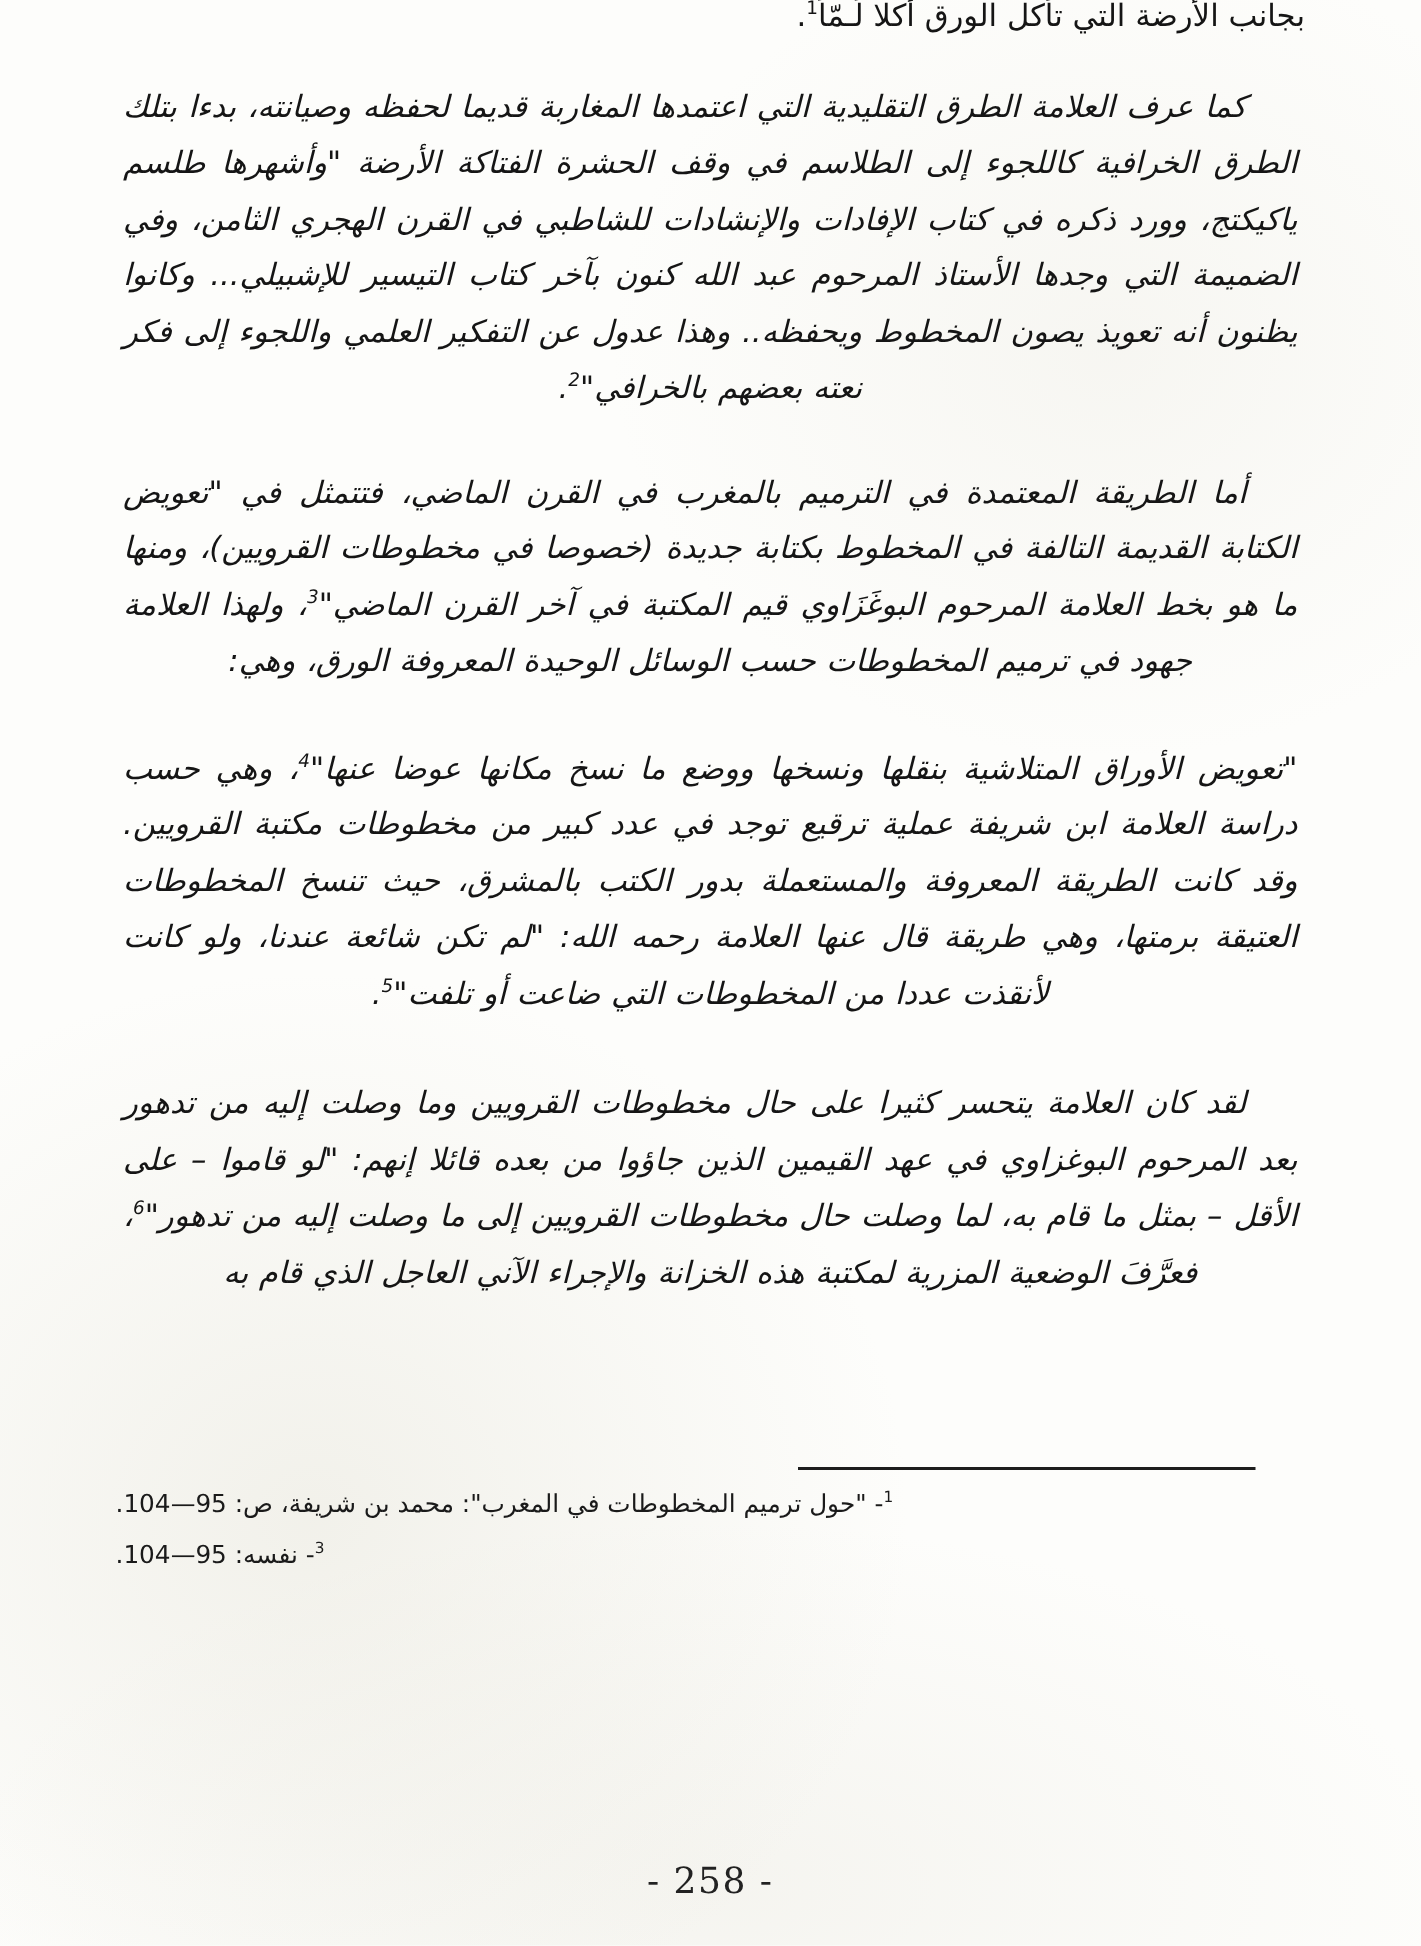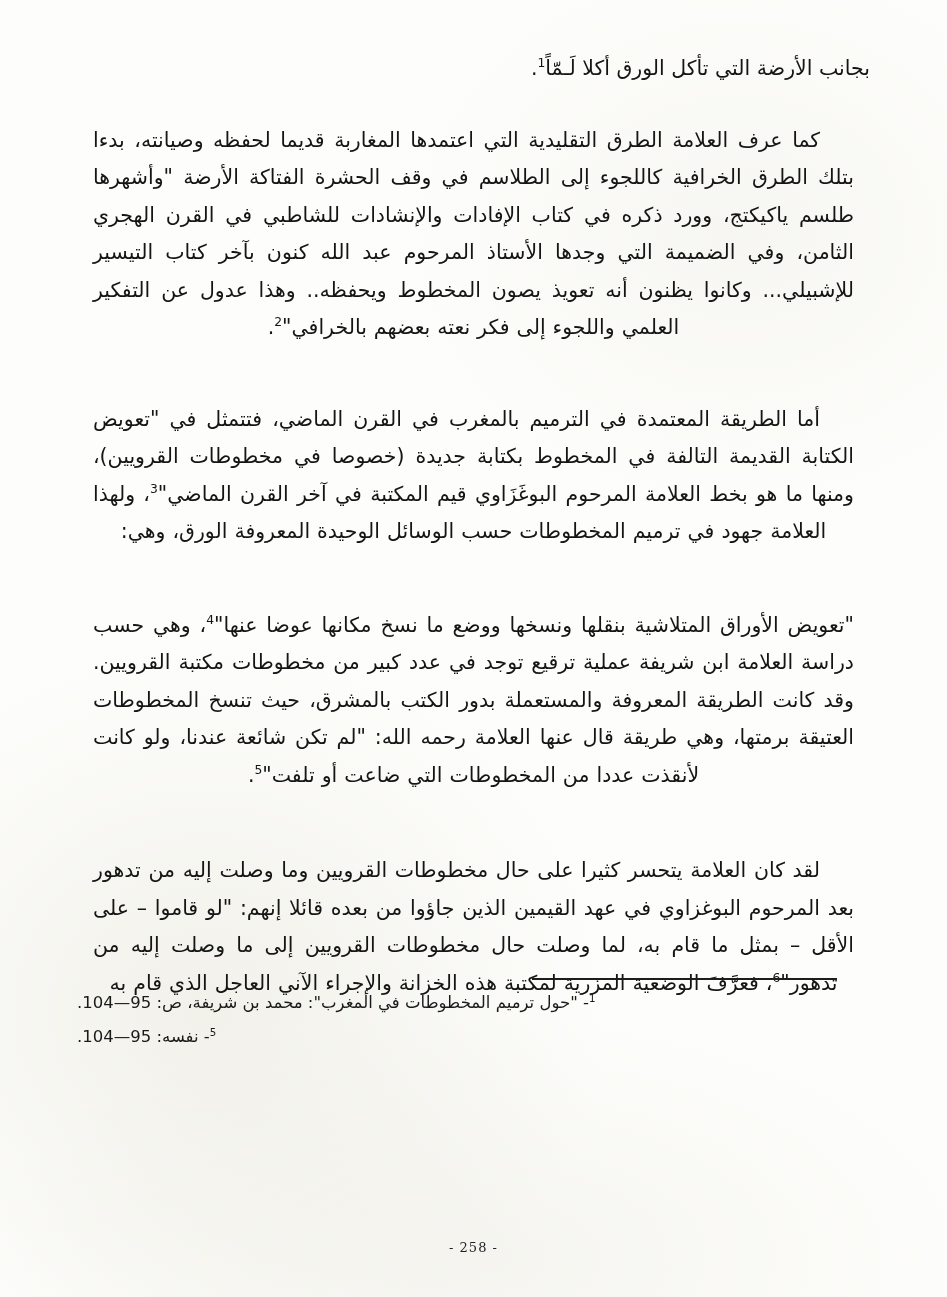--- a/index.html
+++ b/index.html
@@ -31,38 +31,38 @@
   .content {
     position: absolute;
     top: 0;
     right: 77px;
     left: 77px;
     direction: rtl;
     text-align: justify;
   }
 
   .lead-line {
-    margin-top: 58px;
     font-family: "DejaVu Sans", sans-serif;
     font-size: 20.5px;
     line-height: 1.0;
     text-align: right;
     color: #151515;
     letter-spacing: 0;
   }
 
   p.body-par {
-    margin: 16px;
+    margin: 5px;
     font-size: 20.5px;
     line-height: 37.5px;
     text-align: justify;
     text-align-last: center;
     text-justify: inter-word;
     color: #151515;
     word-spacing: 0.5px;
+    font-style: italic;
   }
   p.body-par.first-indent {
     text-indent: 34px;
   }
 
   .par-gap-a { height: 27px; }
   .par-gap-b { height: 22px; }
   .par-gap-c { height: 24px; }
   .par-gap-d { height: 26px; }
 
@@ -113,21 +113,21 @@
   }
 
   .page-number {
     position: absolute;
     top: 1240px;
     left: 0;
     right: 0;
     text-align: center;
     direction: ltr;
     font-family: "DejaVu Serif", serif;
-    font-size: 13px;
+    font-size: 24px;
     color: #222;
     letter-spacing: 1px;
   }
 </style>
 </head>
 <body>
 
 <div class="page">
 
   <div class="content">
@@ -151,18 +151,18 @@
     <p class="body-par first-indent"><span>لقد كان العلامة يتحسر كثيرا على حال مخطوطات القرويين وما وصلت إليه من تدهور بعد المرحوم البوغزاوي في عهد القيمين الذين جاؤوا من بعده قائلا إنهم: "لو قاموا – على الأقل – بمثل ما قام به، لما وصلت حال مخطوطات القرويين إلى ما وصلت إليه من تدهور"</span><sup class="fn">6</sup><span>، فعرَّفَ الوضعية المزرية لمكتبة هذه الخزانة والإجراء الآني العاجل الذي قام به</span></p>
 
   </div>
 
   <div class="fn-rule-wrap">
     <div class="fn-rule"></div>
   </div>
 
   <div class="footnotes">
     <div class="footnote wide"><sup class="marker">1</sup><span>- "حول ترميم المخطوطات في المغرب": محمد بن شريفة، ص: 95—104.</span></div>
-    <div class="footnote"><sup class="marker">5</sup><span>- نفسه: 95—104.</span></div>
+    <div class="footnote"><sup class="marker">3</sup><span>- نفسه: 95—104.</span></div>
   </div>
 
   <div class="page-number">- 258 -</div>
 
 </div>
 
 </body></html>

